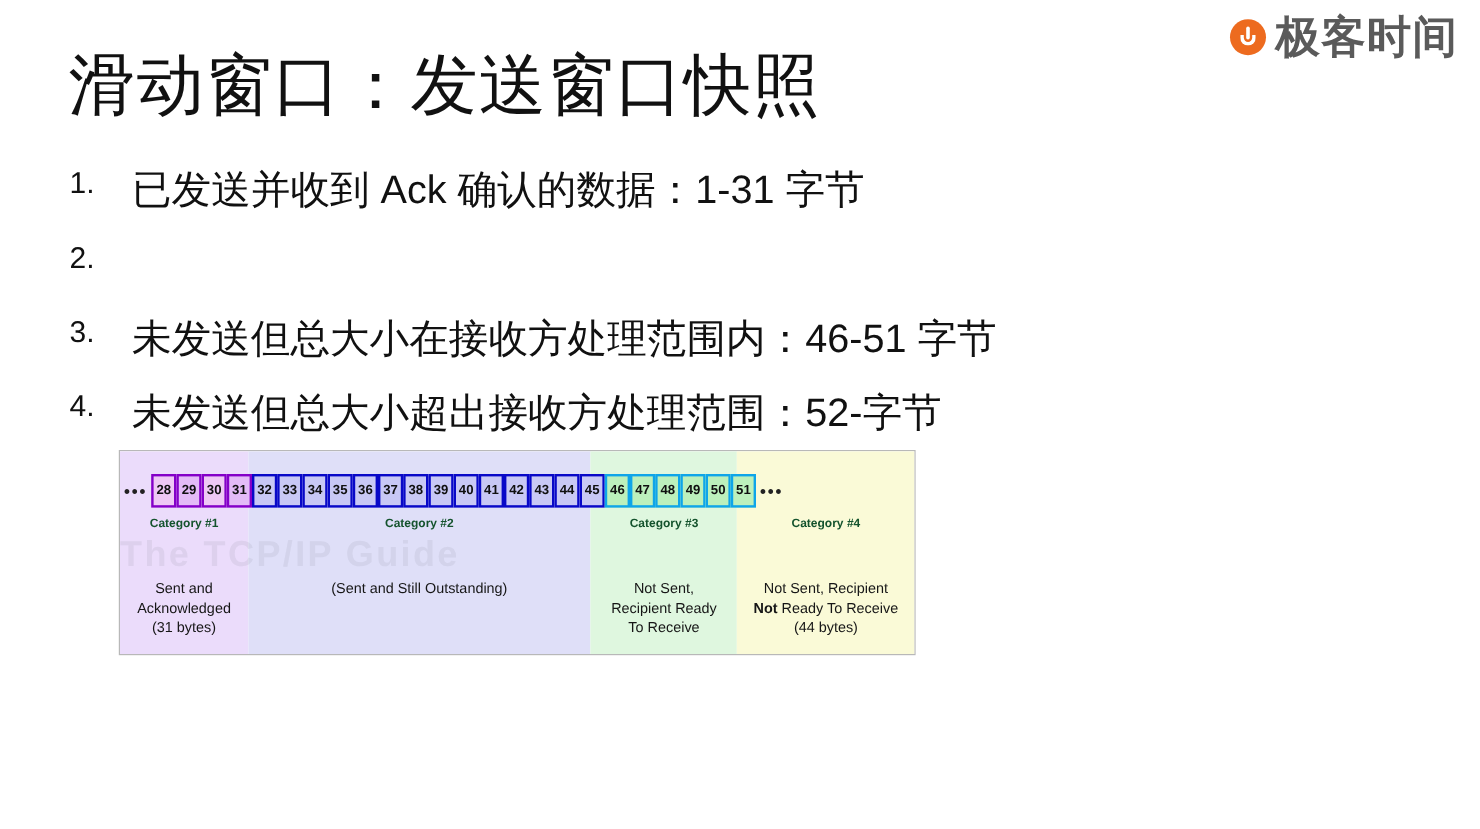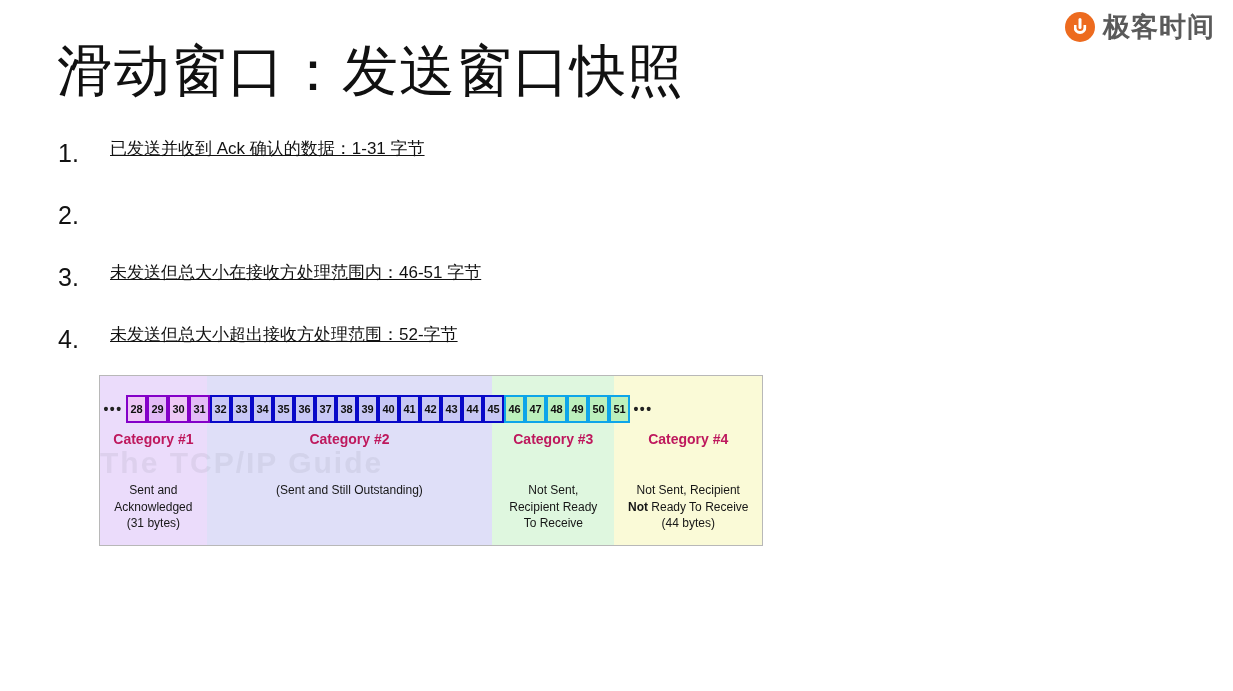--- a/index.html
+++ b/index.html
@@ -32,21 +32,21 @@
     content:"";
     position:absolute;left:50%;top:13px;
     transform:translateX(-50%);
     width:13px;height:9px;
     border:3px solid #ffffff;
     border-top:none;
     border-radius:0 0 9px 9px;
     box-sizing:border-box;
   }
   .brand-text{
-    font-size:27px;line-height:1;
+    font-size:37px;line-height:1;
     color:#5a5a5a;letter-spacing:1px;
     font-weight:600;
     white-space:nowrap;
   }
 
   
   .slide-title{
     position:absolute;left:57px;top:36px;
     font-size:56px;line-height:1.25;
     color:#111111;font-weight:400;
@@ -62,24 +62,23 @@
   .bullet{
     display:flex;align-items:flex-start;
     height:62px;
   }
   .bullet-num{
     width:52px;flex:0 0 52px;
     font-size:25px;color:#111;
     line-height:1.1;
   }
   .bullet-text{
-    font-size:17px;color:#111;
+    font-size:33px;color:#111;
     line-height:1.1;
     white-space:nowrap;
-    text-decoration:underline;
   }
 
   
   .diagram{
     position:absolute;left:99px;top:375px;
     width:664px;height:171px;
     border:1px solid #b8b8b8;
     box-sizing:border-box;
     display:flex;
     overflow:hidden;
@@ -132,21 +131,21 @@
   .cell.c1{border:2px solid #8400C8;background:#EEC8F5;}
   .cell.c1.alt{background:#E3BBF7;}
   .cell.c2{border:2px solid #0808C8;background:#C8C8F5;}
   .cell.c3{border:2px solid #0ea5e9;background:#BCF0BC;}
   .cell.c4{border:2px solid #C8C800;background:#F5F5C0;}
 
   
   .cat-head{
     position:absolute;top:56px;left:0;width:100%;
     text-align:center;
-    font-size:14px;font-weight:bold;color:#be185d;
+    font-size:10px;font-weight:bold;color:#14532d;
     line-height:1;
   }
   .cat-body{
     position:absolute;top:106px;left:0;width:100%;
     text-align:center;
     font-size:12px;color:#161616;
     line-height:16.5px;
   }
   .cat-body b{font-weight:bold;}
 </style>

